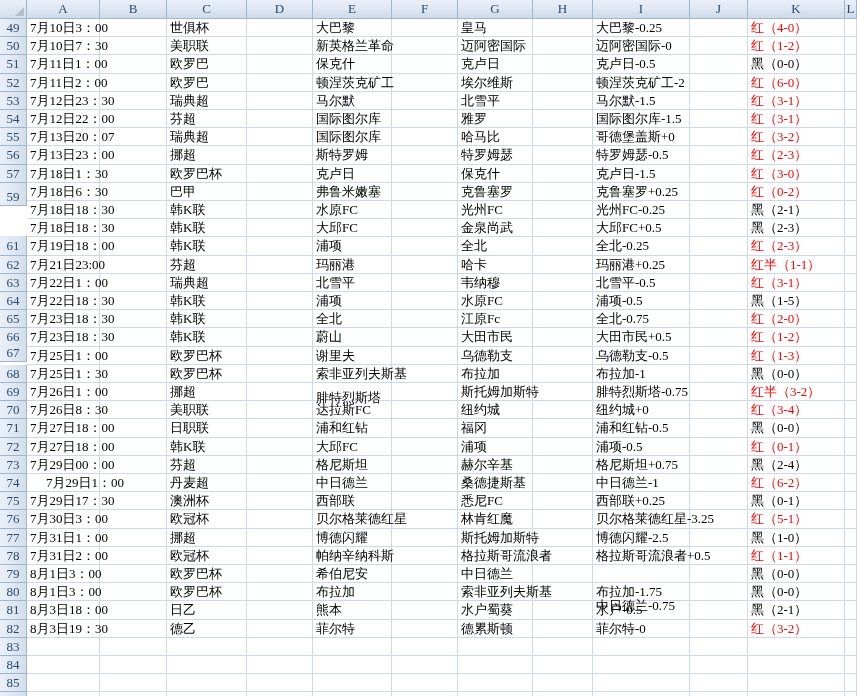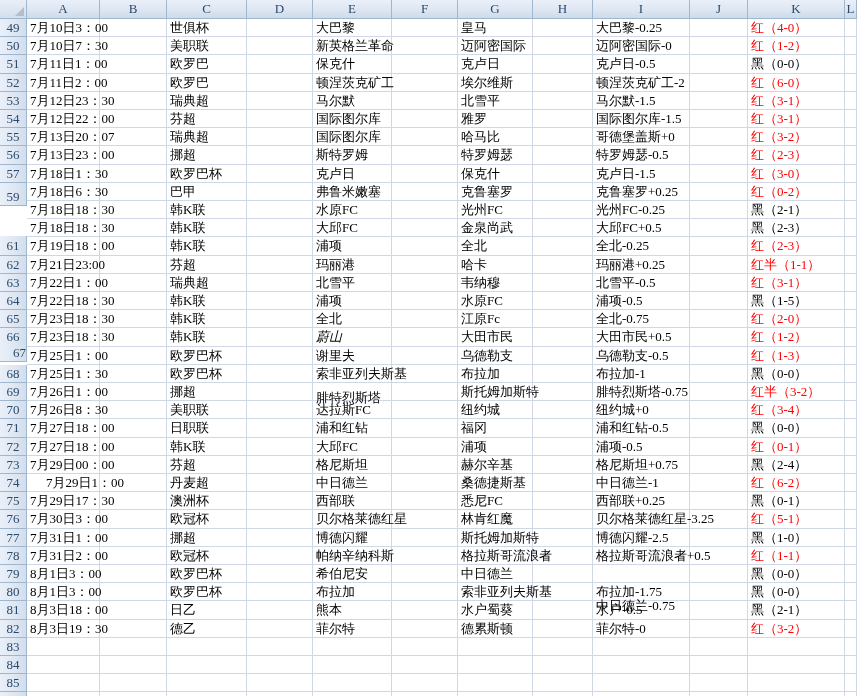--- a/index.html
+++ b/index.html
@@ -76,21 +76,21 @@
       <div class="rowheader" style="top: 164.6px; height: 18.2px; line-height: 17.2px;">57</div>
       <div class="rowheader" style="top: 182.8px; height: 18.2px; line-height: 17.2px;">58</div>
       <div class="rowheader" style="top: 188px; height: 18.2px; line-height: 17.2px;">59</div>
       <div class="rowheader" style="top: 236px; height: 18.2px; line-height: 17.2px;">60</div>
       <div class="rowheader" style="top: 237.4px; height: 18.2px; line-height: 17.2px;">61</div>
       <div class="rowheader" style="top: 255.6px; height: 18.2px; line-height: 17.2px;">62</div>
       <div class="rowheader" style="top: 273.8px; height: 18.2px; line-height: 17.2px;">63</div>
       <div class="rowheader" style="top: 292px; height: 18.2px; line-height: 17.2px;">64</div>
       <div class="rowheader" style="top: 310.2px; height: 18.2px; line-height: 17.2px;">65</div>
       <div class="rowheader" style="top: 328.4px; height: 18.2px; line-height: 17.2px;">66</div>
-      <div class="rowheader" style="top: 344px; height: 18.2px; line-height: 17.2px; text-align: right;">67</div>
+      <div class="rowheader" style="top: 344px; height: 18.2px; line-height: 17.2px;">67</div>
       <div class="rowheader" style="top: 364.8px; height: 18.2px; line-height: 17.2px;">68</div>
       <div class="rowheader" style="top: 383px; height: 18.2px; line-height: 17.2px;">69</div>
       <div class="rowheader" style="top: 401.2px; height: 18.2px; line-height: 17.2px;">70</div>
       <div class="rowheader" style="top: 419.4px; height: 18.2px; line-height: 17.2px;">71</div>
       <div class="rowheader" style="top: 437.6px; height: 18.2px; line-height: 17.2px;">72</div>
       <div class="rowheader" style="top: 455.8px; height: 18.2px; line-height: 17.2px;">73</div>
       <div class="rowheader" style="top: 474px; height: 18.2px; line-height: 17.2px;">74</div>
       <div class="rowheader" style="top: 492.2px; height: 18.2px; line-height: 17.2px;">75</div>
       <div class="rowheader" style="top: 510.4px; height: 18.2px; line-height: 17.2px;">76</div>
       <div class="rowheader" style="top: 528.6px; height: 18.2px; line-height: 17.2px;">77</div>
@@ -251,21 +251,21 @@
       <div class="cell" style="left: 566px; top: 273px; height: 18.2px; line-height: 18.2px;">浦项-0.5</div>
       <div class="cell" style="left: 721px; top: 273px; height: 18.2px; line-height: 18.2px; color: rgb(0, 0, 0);">黑（1-5）</div>
       <div class="cell" style="left: 0px; top: 291.2px; height: 18.2px; line-height: 18.2px;">7月23日18：30</div>
       <div class="cell" style="left: 140px; top: 291.2px; height: 18.2px; line-height: 18.2px;">韩K联</div>
       <div class="cell" style="left: 286px; top: 291.2px; height: 18.2px; line-height: 18.2px;">全北</div>
       <div class="cell" style="left: 431px; top: 291.2px; height: 18.2px; line-height: 18.2px;">江原Fc</div>
       <div class="cell" style="left: 566px; top: 291.2px; height: 18.2px; line-height: 18.2px;">全北-0.75</div>
       <div class="cell" style="left: 721px; top: 291.2px; height: 18.2px; line-height: 18.2px; color: rgb(255, 0, 0);">红（2-0）</div>
       <div class="cell" style="left: 0px; top: 309.4px; height: 18.2px; line-height: 18.2px;">7月23日18：30</div>
       <div class="cell" style="left: 140px; top: 309.4px; height: 18.2px; line-height: 18.2px;">韩K联</div>
-      <div class="cell" style="left: 286px; top: 309.4px; height: 18.2px; line-height: 18.2px; font-style: italic;">蔚山</div>
+      <div class="cell" style="left: 286px; top: 309.4px; height: 18.2px; line-height: 18.2px;">蔚山</div>
       <div class="cell" style="left: 431px; top: 309.4px; height: 18.2px; line-height: 18.2px;">大田市民</div>
       <div class="cell" style="left: 566px; top: 309.4px; height: 18.2px; line-height: 18.2px;">大田市民+0.5</div>
       <div class="cell" style="left: 721px; top: 309.4px; height: 18.2px; line-height: 18.2px; color: rgb(255, 0, 0);">红（1-2）</div>
       <div class="cell" style="left: 0px; top: 327.6px; height: 18.2px; line-height: 18.2px;">7月25日1：00</div>
       <div class="cell" style="left: 140px; top: 327.6px; height: 18.2px; line-height: 18.2px;">欧罗巴杯</div>
       <div class="cell" style="left: 286px; top: 327.6px; height: 18.2px; line-height: 18.2px;">谢里夫</div>
       <div class="cell" style="left: 431px; top: 327.6px; height: 18.2px; line-height: 18.2px;">乌德勒支</div>
       <div class="cell" style="left: 566px; top: 327.6px; height: 18.2px; line-height: 18.2px;">乌德勒支-0.5</div>
       <div class="cell" style="left: 721px; top: 327.6px; height: 18.2px; line-height: 18.2px; color: rgb(255, 0, 0);">红（1-3）</div>
       <div class="cell" style="left: 0px; top: 345.8px; height: 18.2px; line-height: 18.2px;">7月25日1：30</div>

